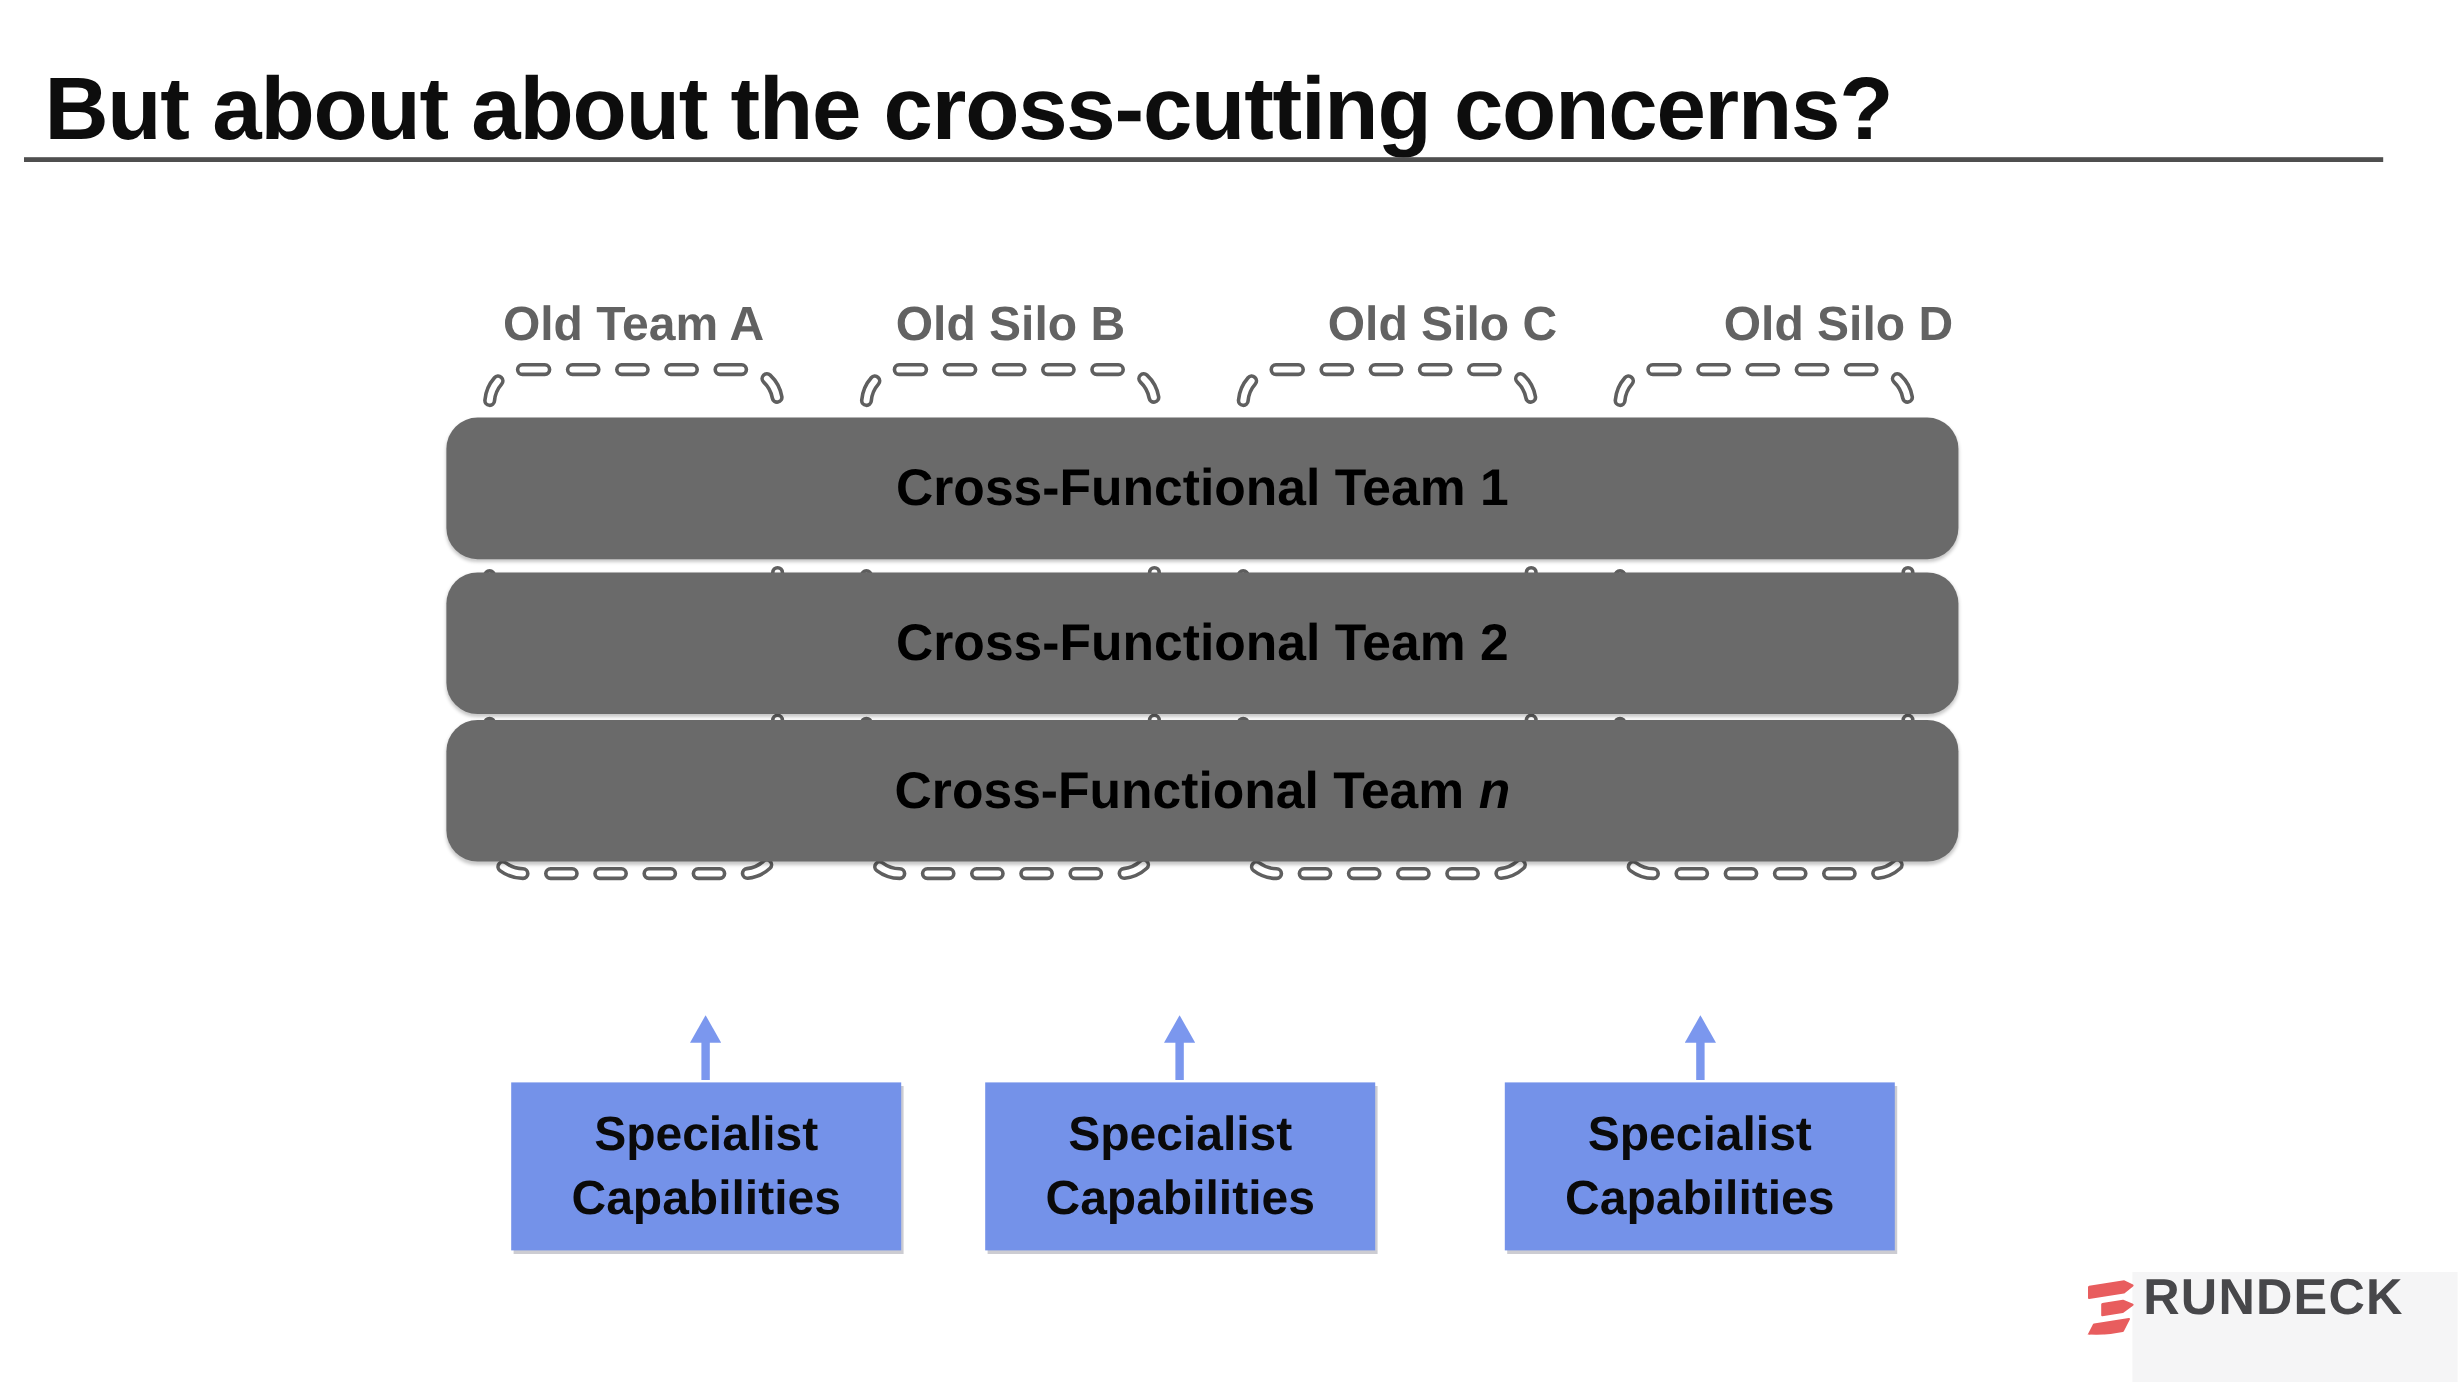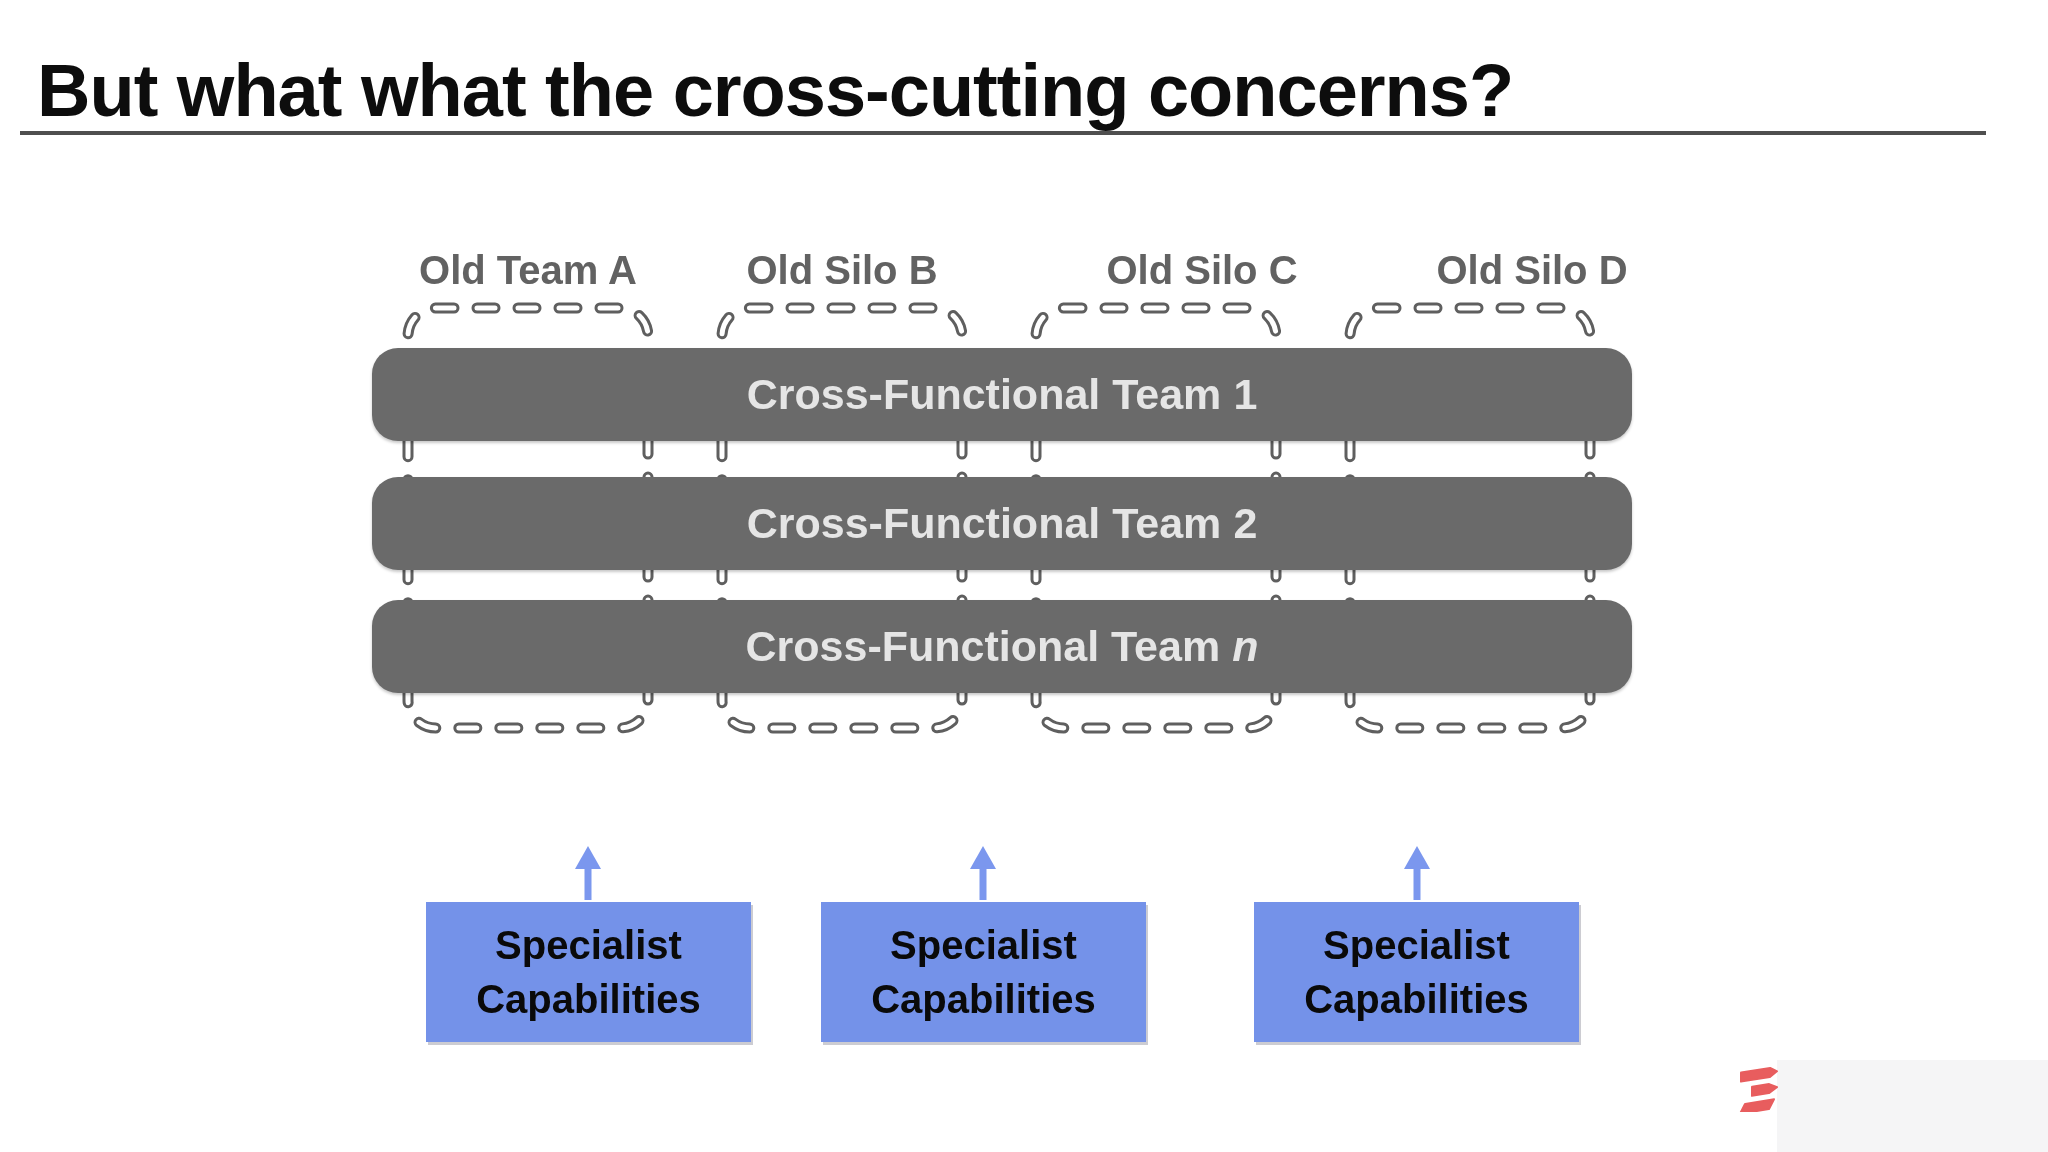--- a/index.html
+++ b/index.html
@@ -26,22 +26,22 @@
   .silo-label.s0{left:400px;} .silo-label.s1{left:714px;}
   .silo-label.s2{left:1074px;} .silo-label.s3{left:1404px;}
 
   
   .silo-box{top:300px;width:256px;height:436px;}
   .silo-box.s0{left:400px;} .silo-box.s1{left:714px;}
   .silo-box.s2{left:1028px;} .silo-box.s3{left:1342px;}
 
   
   .team-bar{
-    left:372px;width:1260px;height:93px;background:#6a6a6a;border-radius:26px;
-    color:#e5e5e5;font-size:43px;font-weight:bold;
+    left:372px;width:1260px;height:118px;background:#6a6a6a;border-radius:26px;
+    color:#000000;font-size:43px;font-weight:bold;
     display:flex;align-items:center;justify-content:center;
     box-shadow:0 2px 3px rgba(0,0,0,0.22);
   }
   .team-bar.t0{top:348px;} .team-bar.t1{top:477px;} .team-bar.t2{top:600px;}
   .team-id{margin-left:0.28em;}
   .team-id.italic{font-style:italic;}
 
   
   .cap-box{
     top:902px;width:325px;height:140px;background:#7492e9;
@@ -62,21 +62,21 @@
   #logo{left:1738px;top:1058px;display:flex;align-items:flex-start;}
   #logo-mark{width:44px;height:52px;margin-top:2px;}
   #logo-text{
     font-size:42px;font-weight:bold;color:#47474a;letter-spacing:1px;
     line-height:46px;margin-left:4px;white-space:nowrap;
   }
 </style>
 </head>
 <body>
 
-<div class="abs" id="page-title">But what what the cross-cutting concerns?</div>
+<div class="abs" id="page-title">But about about the cross-cutting concerns?</div>
 <div class="abs" id="title-underline"></div>
 
 <div class="abs silo-label s0">Old Team A</div>
 <div class="abs silo-label s1">Old Silo B</div>
 <div class="abs silo-label s2">Old Silo C</div>
 <div class="abs silo-label s3">Old Silo D</div>
 
 <svg class="abs silo-box s0" viewBox="0 0 256 436" aria-hidden="true">
   <rect x="8" y="8" width="240" height="420" rx="28" fill="none" stroke="#5f5f5f" stroke-width="11" stroke-dasharray="18 23" stroke-linecap="round"></rect>
   <rect x="8" y="8" width="240" height="420" rx="28" fill="none" stroke="#ffffff" stroke-width="5" stroke-dasharray="18 23" stroke-linecap="round"></rect>
@@ -136,13 +136,14 @@
 <div class="abs" id="corner-panel"></div>
 
 <div class="abs" id="logo">
   <svg id="logo-mark" viewBox="0 0 44 52" aria-hidden="true">
     <g transform="skewY(-9) translate(0,8)" fill="#e85d5e" stroke="#e85d5e" stroke-width="2" stroke-linejoin="round">
       <polygon points="3,5 32,5 39,9.5 32,14 3,14"></polygon>
       <polygon points="14,21 31,21 39,25.5 31,30 14,30"></polygon>
       <polygon points="7,37 36,37 31,46 2,46"></polygon>
     </g>
   </svg>
+  <span id="logo-text">RUNDECK</span>
 </div>
 
 </body></html>

